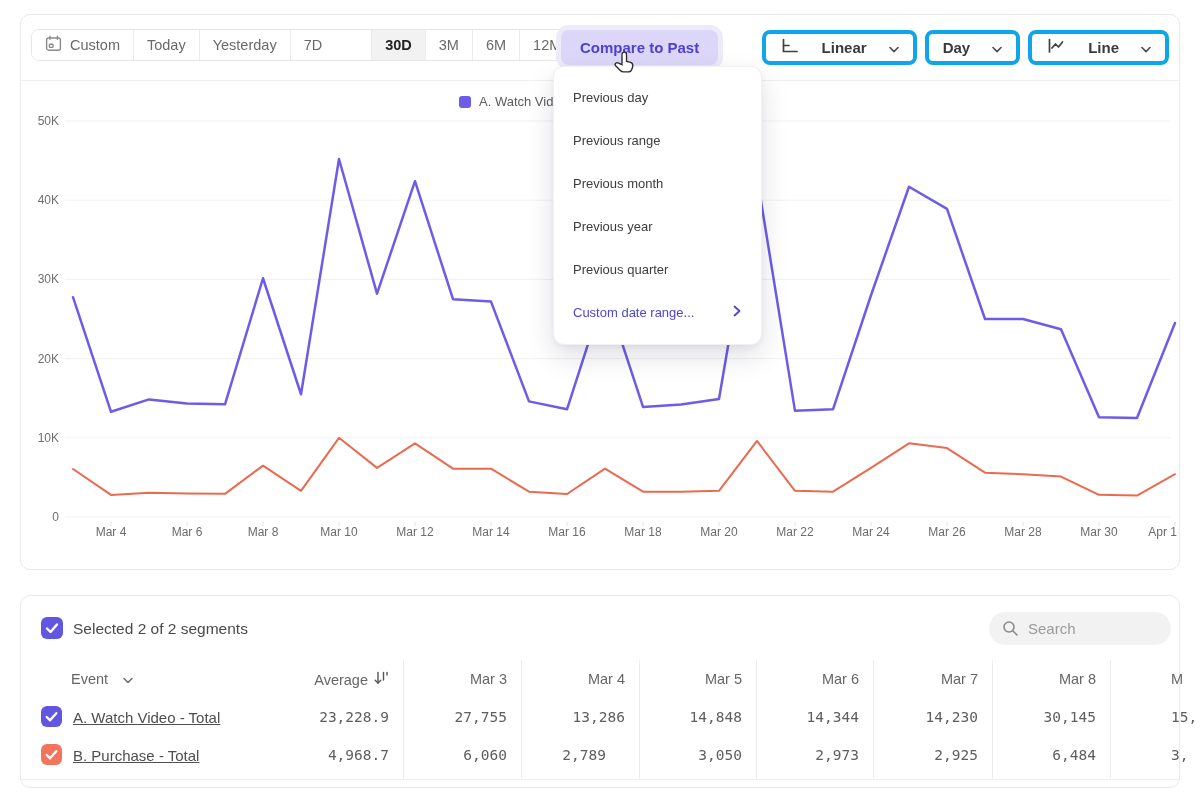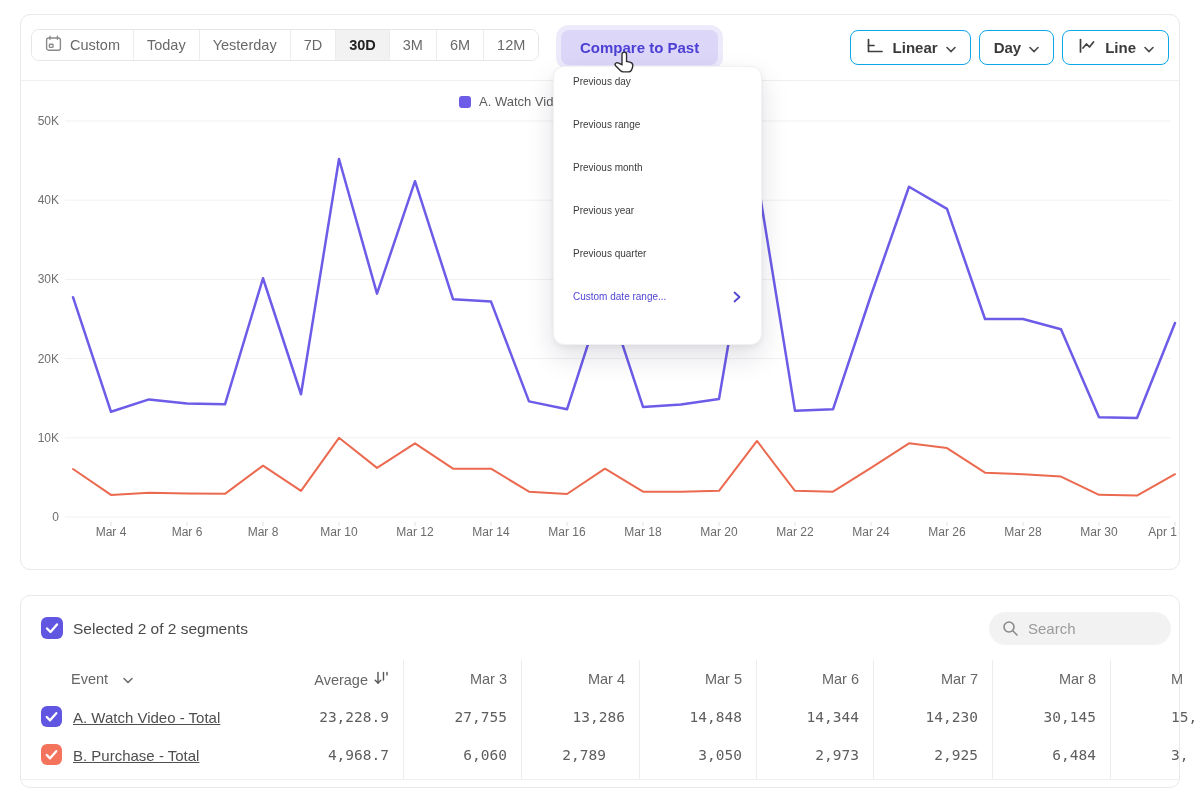--- a/index.html
+++ b/index.html
@@ -10,43 +10,43 @@
   .card-top { left:20px; top:14px; width:1160px; height:556px; }
   .card-bottom { left:20px; top:595px; width:1160px; height:193px; }
 
   
   .toolbar { position:absolute; left:0; top:0; width:100%; height:66px; border-bottom:1px solid #efefef; }
   .seg { position:absolute; left:10px; top:14px; height:32px; display:flex; align-items:stretch;
          border:1px solid #e6e6e6; border-radius:8px; overflow:hidden; background:#fff; }
   .seg-item { display:flex; align-items:center; gap:8px; padding:0 13px; font-size:14.5px; color:#696969;
               border-left:1px solid #ececec; cursor:pointer; background:#fff; border-top:none; border-bottom:none; border-right:none; white-space:nowrap; }
   .seg-item:first-child { border-left:none; }
-  .seg-item.selected { background:#f2f2f2; color:#232323; font-weight:700; }
+  .seg-item.selected { background:#f2f2f2; color:#232323; font-weight:700;margin-left:36px; }
 
   .compare-btn { position:absolute; left:540px; top:15px; height:35px; padding:3px 19px; border:none; cursor:pointer;
                  background:#dcd6f8; color:#4b3fd4; font-weight:700; font-size:15px; border-radius:8px;
                  box-shadow:0 0 0 5px #eceafb; font-family:"Liberation Sans", sans-serif; }
 
   .right-controls { position:absolute; right:10px; top:15px; display:flex; gap:8px; }
-  .ctl-btn { display:flex; align-items:center; gap:8px; height:35px; padding:0 14px; background:#fff;
-             border:1px solid #0ea5e9; border-radius:8px; font-size:15px; color:#3a3a3a; font-weight:600;
+  .ctl-btn { display:flex; align-items:center; gap:22px; height:35px; padding:0 14px; background:#fff;
+             border:4px solid #0ea5e9; border-radius:8px; font-size:15px; color:#3a3a3a; font-weight:600;
              cursor:pointer; font-family:"Liberation Sans", sans-serif; }
 
   
   .legend { position:absolute; left:438px; top:79px; display:flex; align-items:center; gap:8px; z-index:2; }
   .legend .swatch { width:12px; height:12px; border-radius:3px; display:inline-block; }
   .legend .lbl { font-size:13px; color:#5c5c5c; }
 
   .chart-svg { position:absolute; left:0; top:0; z-index:1; }
 
   
   .menu { position:absolute; left:553px; top:66px; width:209px; z-index:40; background:#fff;
           border:1px solid #f1f1f1; border-radius:11px; padding:9px 0 10px 0;
           box-shadow:0 12px 28px rgba(25,25,60,.13), 0 2px 6px rgba(0,0,0,.05); }
-  .menu-item { height:43px; display:flex; align-items:flex-start; padding:0 20px 0 19px; font-size:10px;
+  .menu-item { height:43px; display:flex; align-items:center; padding:0 20px 0 19px; font-size:13px;
                color:#3c3c3c; cursor:pointer; }
   .menu-item.custom { color:#5145d2; justify-content:space-between; }
 
   .cursor-hand { position:absolute; left:613px; top:51px; z-index:60; }
 
   
   .sel-row { position:absolute; left:0; top:0; width:100%; height:64px; }
   .checkbox { position:absolute; border-radius:6px; cursor:pointer; }
   .cb-head { left:20px; top:21px; width:22px; height:22px; }
   .sel-label { position:absolute; left:52px; top:24px; font-size:15.5px; color:#4a4a4a; }

